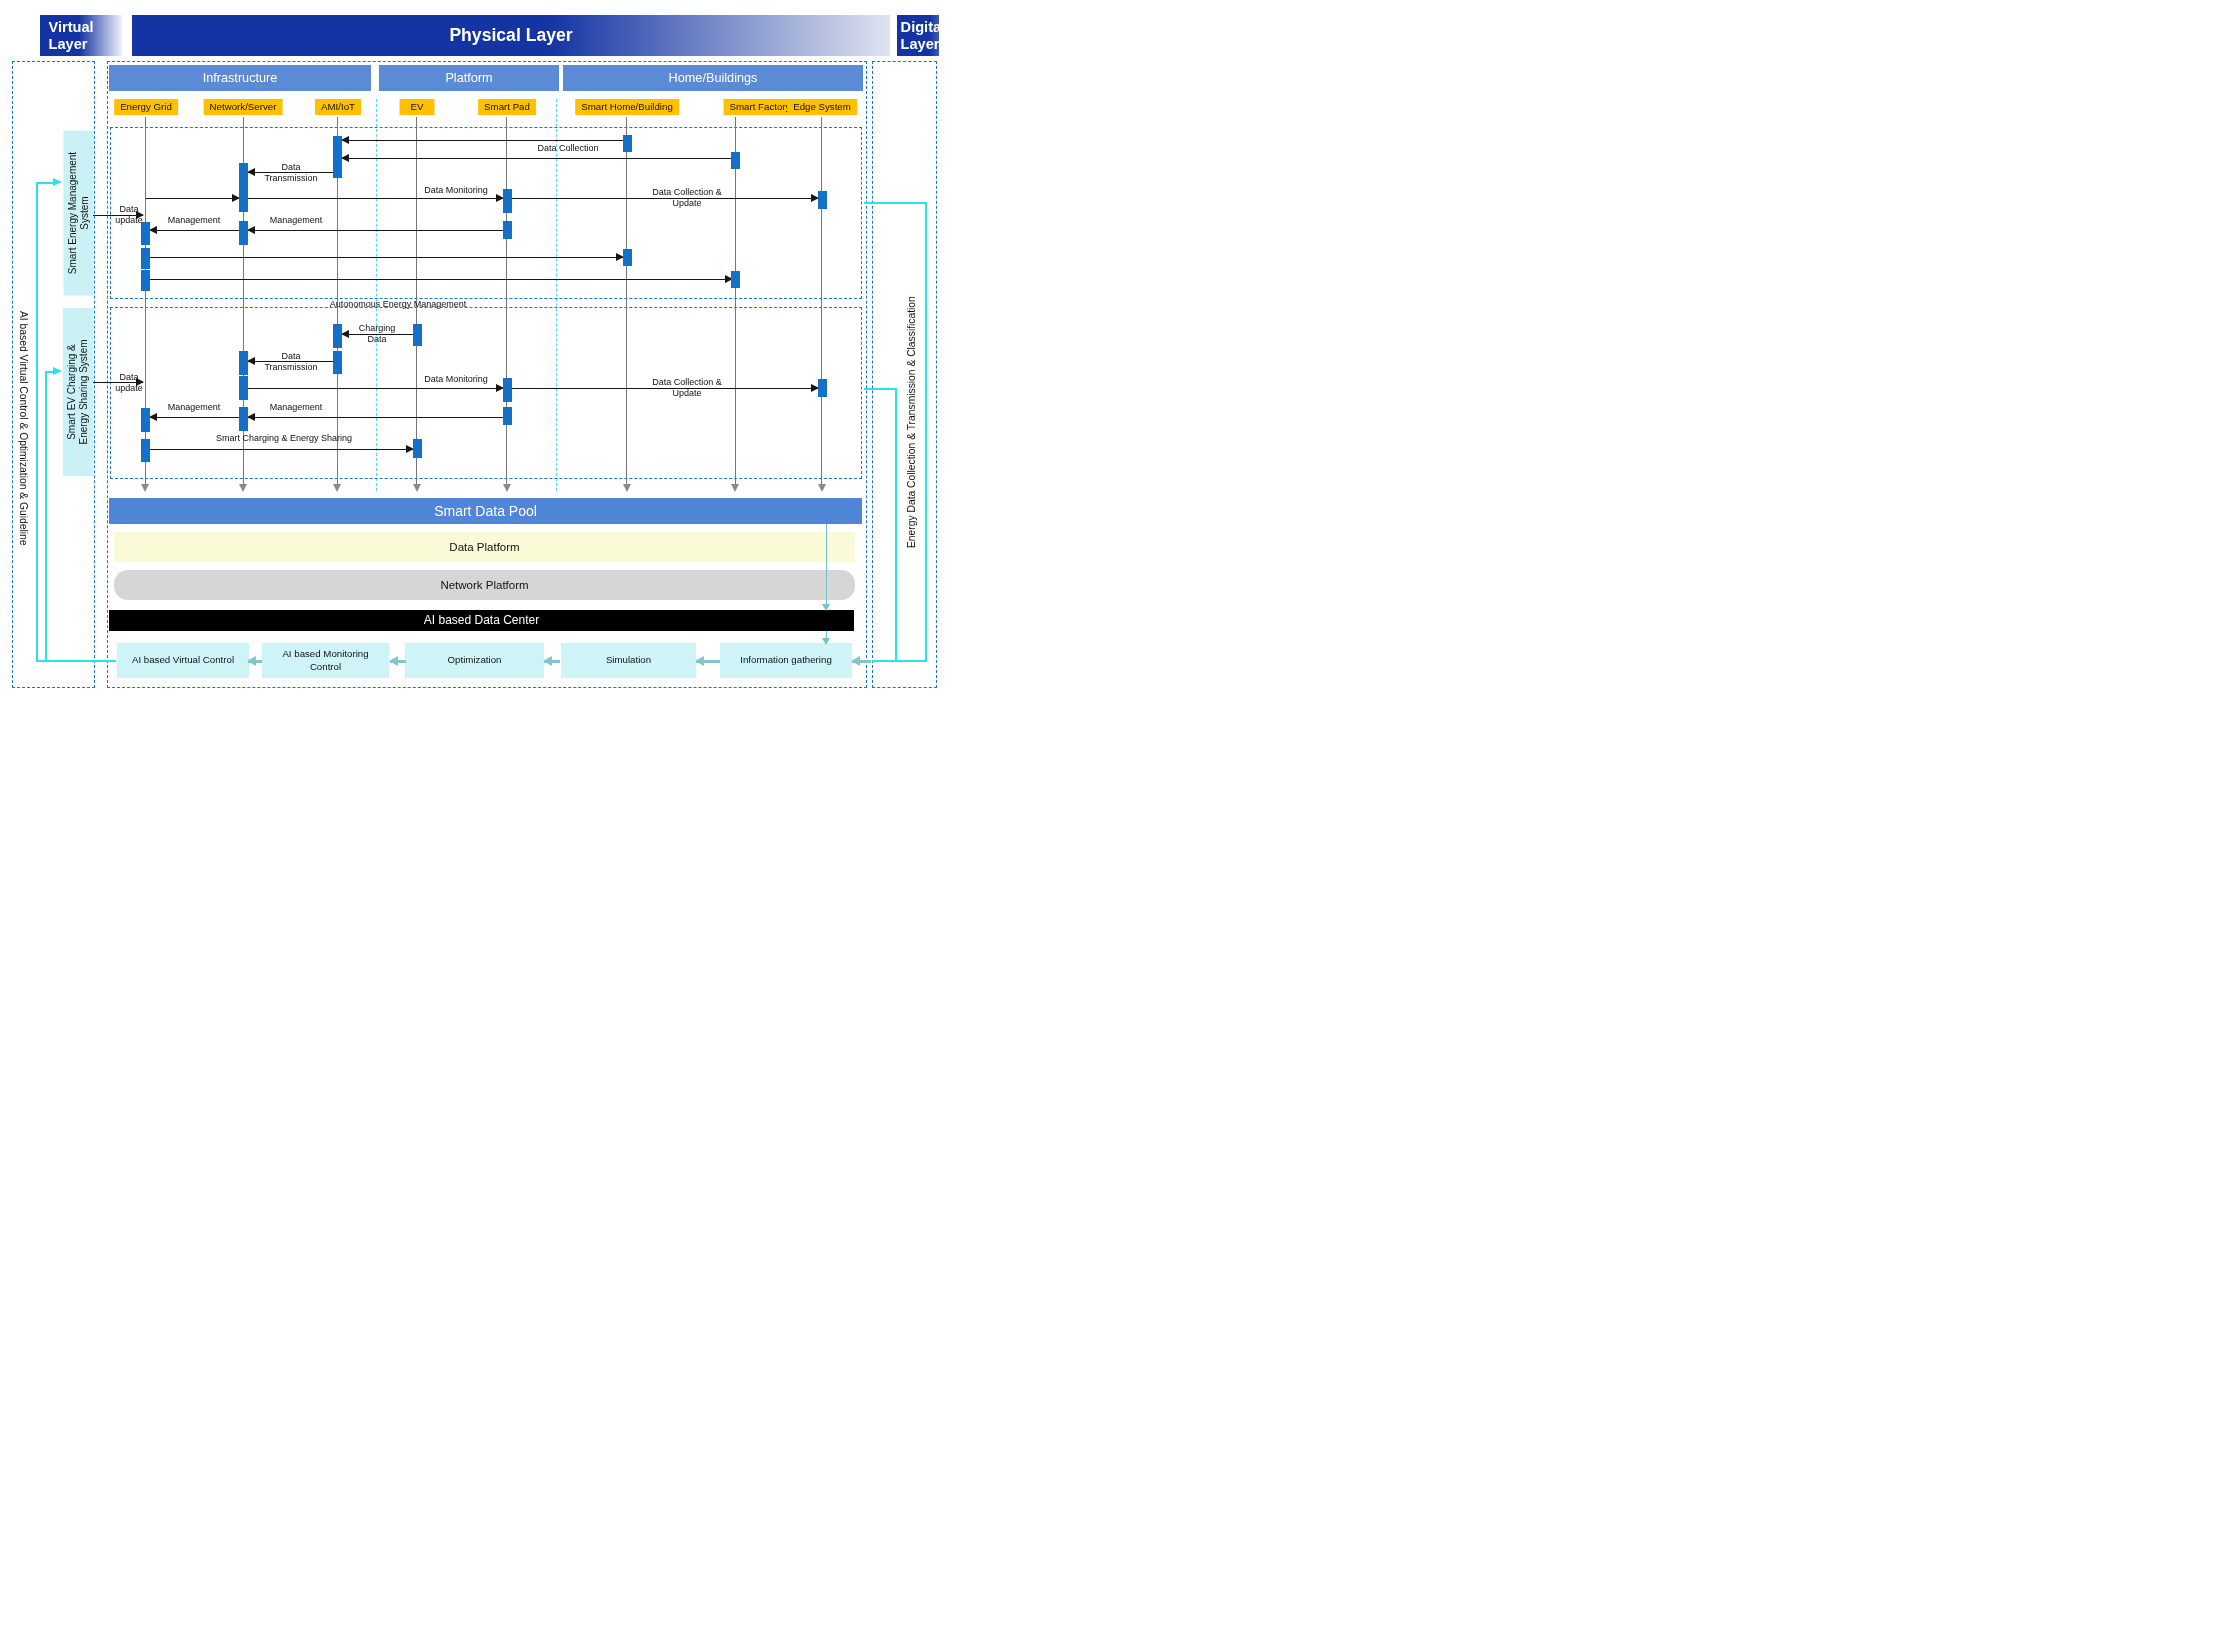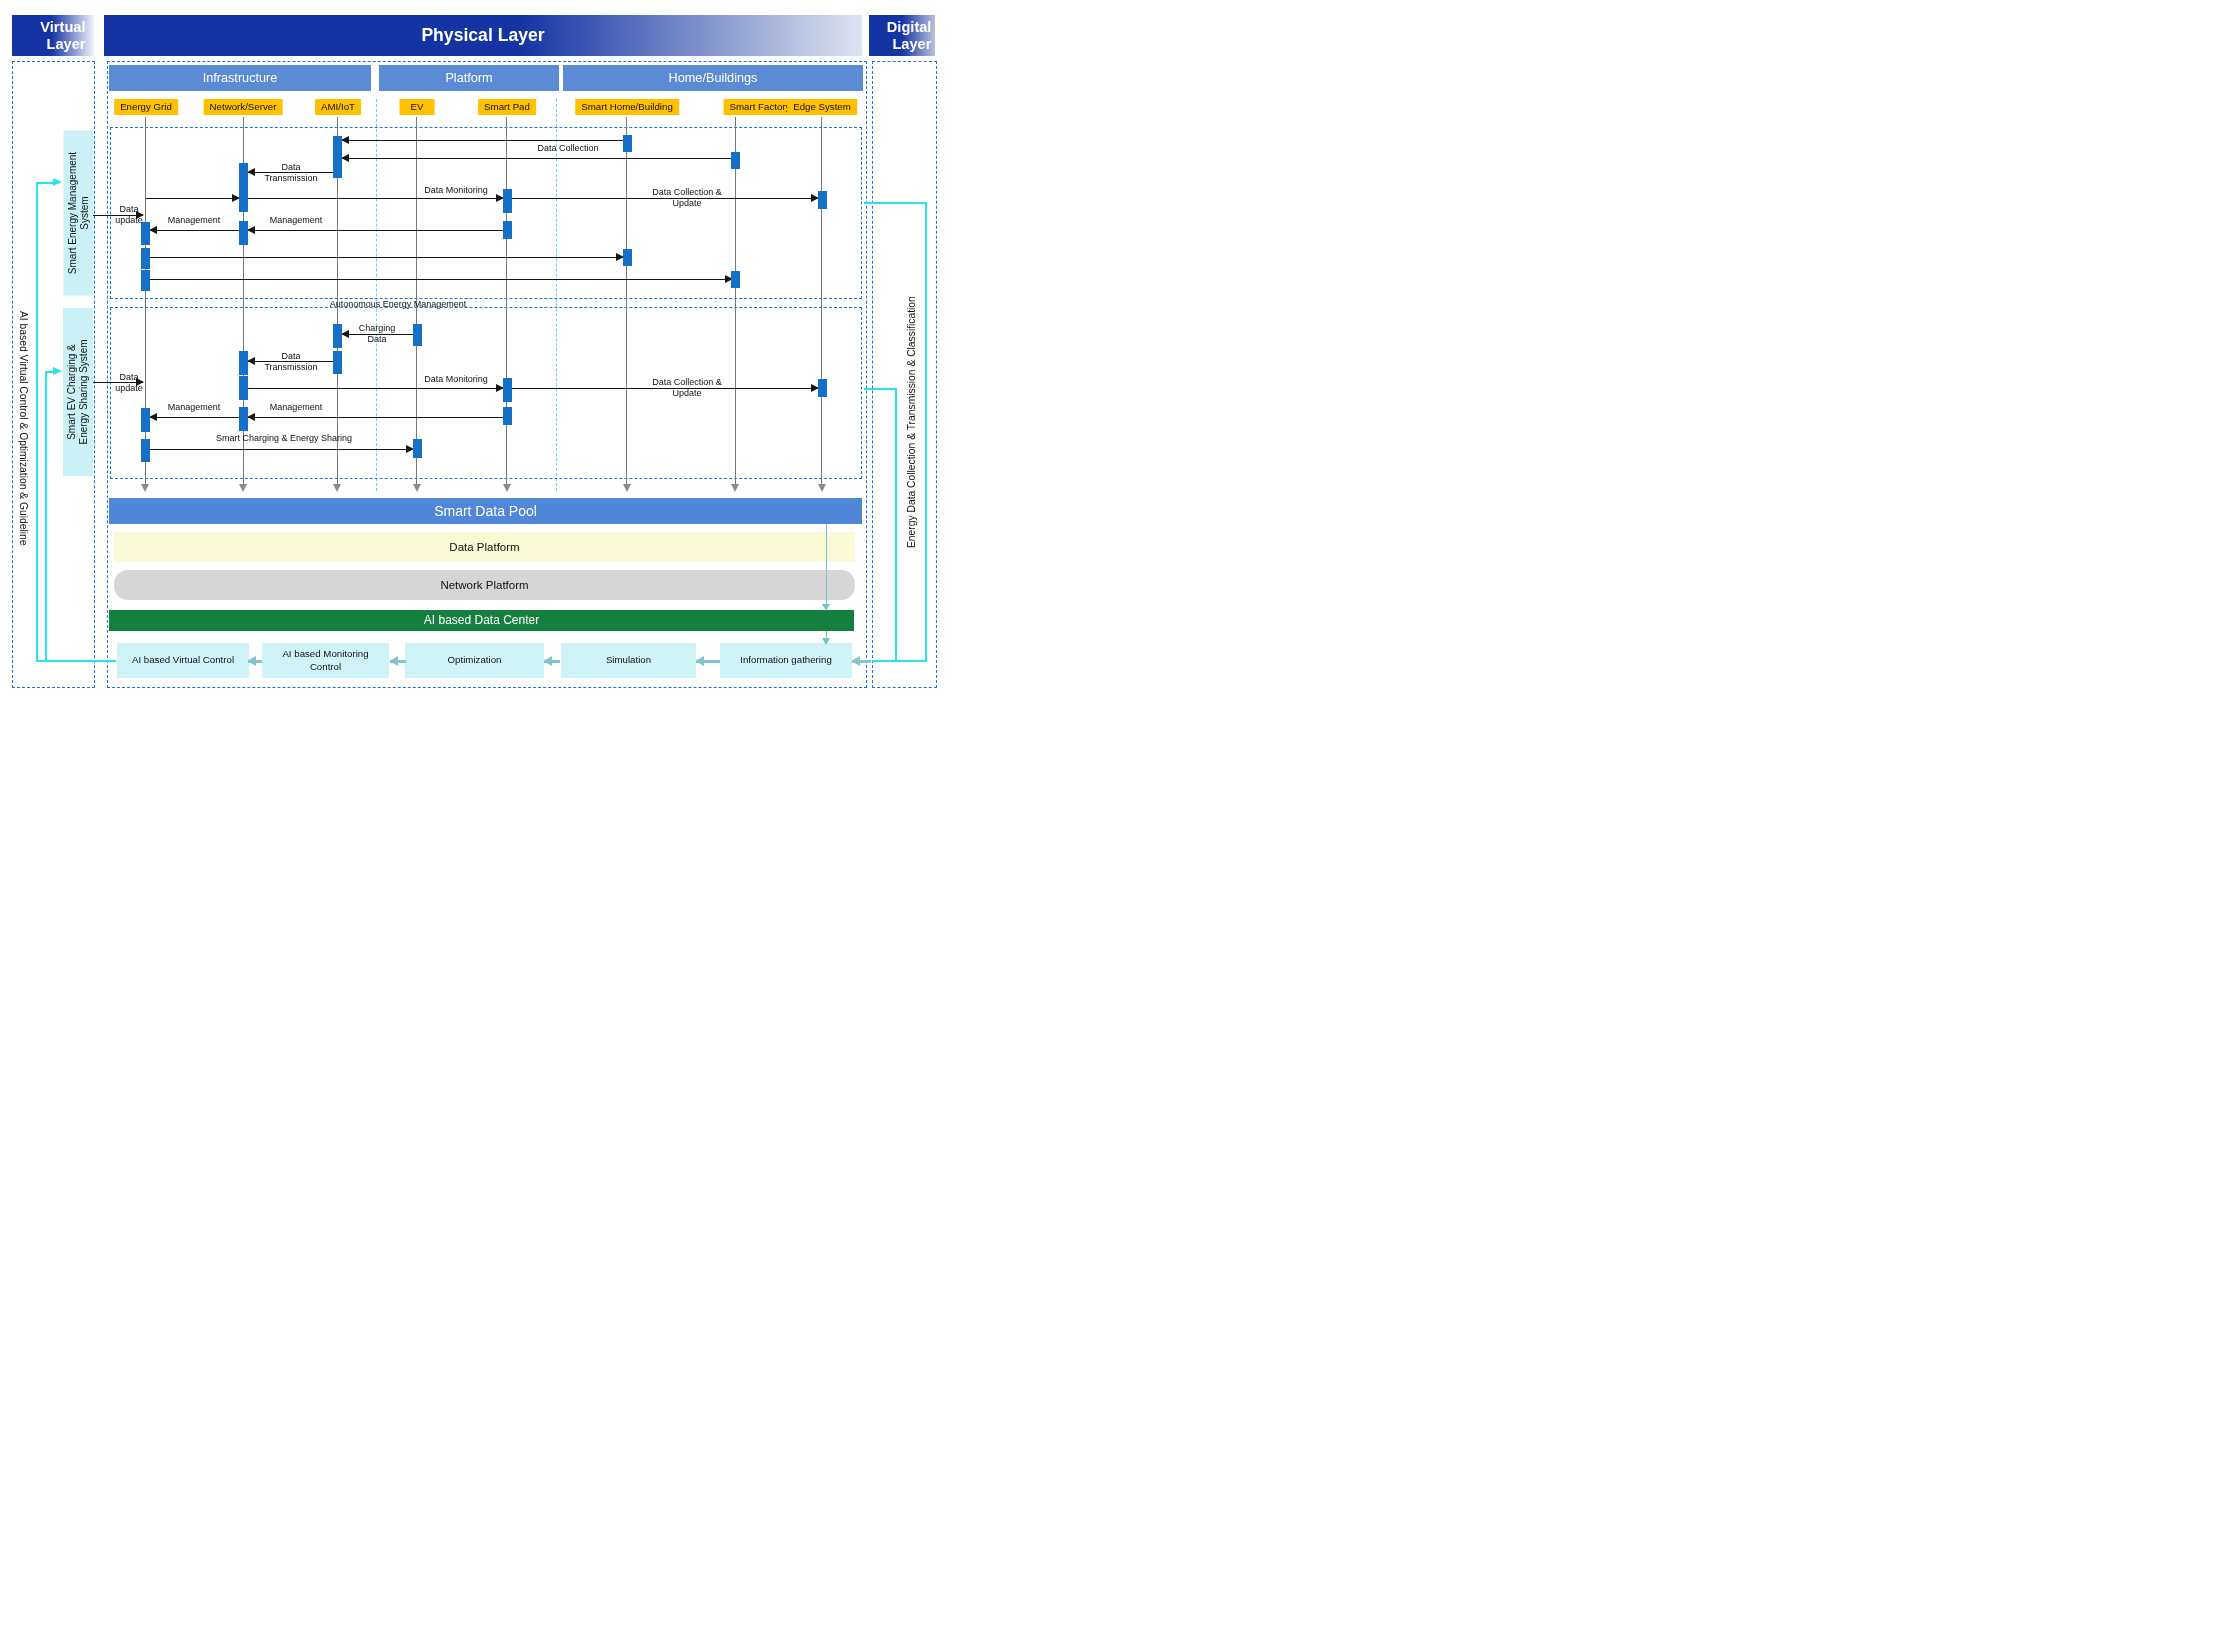--- a/index.html
+++ b/index.html
@@ -1,18 +1,18 @@
 <!DOCTYPE html>
 <html style="font-size:9.7px"><head>
 <meta charset="utf-8">
 <style>
   html,body{margin:0;padding:0;background:#fff;font-family:"Liberation Sans",sans-serif;}
   #canvas{position:relative;width:939px;height:693px;background:#fff;overflow:hidden;}
 
-  .hdr{position:absolute;color:#fff;font-weight:bold;display:flex;align-items:center;justify-content:center;text-align:right;line-height:1.15;}
+  .hdr{position:absolute;color:#fff;font-weight:bold;display:flex;align-items:center;justify-content:center;text-align:left;line-height:1.15;margin-left:28px;}
   .dashedbox{position:absolute;border:1.8px dashed #1B74D1;}
   .blockbox{position:absolute;border:1.5px dashed #1B74D1;}
   .section{position:absolute;background:#5B8BD5;color:#fff;font-size:12.7px;display:flex;align-items:center;justify-content:center;}
   .gold{position:absolute;background:#FFC000;color:#111;font-size:9.7px;padding:2.4px 6px;transform:translateX(-50%);white-space:nowrap;top:99px;}
   .lifeline{position:absolute;width:1.2px;background:#787878;top:117px;height:367px;z-index:1;}
   .lifehead{position:absolute;width:0;height:0;border-left:4.2px solid transparent;border-right:4.2px solid transparent;border-top:8px solid #8a8a8a;top:484px;z-index:1;}
   .cyandash{position:absolute;width:0;border-left:1.2px dashed #53DBEE;top:99px;height:392px;z-index:0;}
 
   .act{position:absolute;width:8.5px;background:#1570C8;z-index:3;}
 
@@ -167,21 +167,21 @@
   <div class="msg hl" style="left:150px;top:417px;width:89px;"></div>
   <div class="mlabel" style="left:194px;top:402px;">Management</div>
   <div class="msg hl" style="left:248px;top:417px;width:259px;"></div>
   <div class="mlabel" style="left:296px;top:402px;">Management</div>
   <div class="msg hr" style="left:150px;top:449px;width:263px;"></div>
   <div class="mlabel" style="left:284px;top:433px;">Smart Charging &amp; Energy Sharing</div>
 
   <div class="bar" style="left:109px;top:498px;width:753px;height:26px;background:#4F86D8;color:#fff;font-size:14px;">Smart Data Pool</div>
   <div class="bar" style="left:114px;top:532px;width:741px;height:30px;background:#FAFAD6;color:#111;font-size:11.5px;">Data Platform</div>
   <div class="bar" style="left:114px;top:570px;width:741px;height:30px;background:#D6D6D6;color:#111;font-size:11.5px;border-radius:14px;">Network Platform</div>
-  <div class="bar" style="left:109px;top:610px;width:745px;height:20.6px;background:#15803d;color:#fff;font-size:12px;">AI based Data Center</div>
+  <div class="bar" style="left:109px;top:610px;width:745px;height:20.6px;background:#000000;color:#fff;font-size:12px;">AI based Data Center</div>
 
   <div class="tvert" style="left:826px;top:524px;height:80px;"></div>
   <div class="tvert" style="left:826px;top:631px;height:7.3px;"></div>
 
   <div class="procbox" style="left:117px;top:643px;width:132px;height:35px;padding:0 12px;box-sizing:border-box;">AI based Virtual Control</div>
   <div class="procbox" style="left:262px;top:643px;width:127px;height:35px;padding:0 11px;box-sizing:border-box;">AI based Monitoring Control</div>
   <div class="procbox" style="left:405px;top:643px;width:139px;height:35px;text-align:center;">Optimization</div>
   <div class="procbox" style="left:561px;top:643px;width:135px;height:35px;">Simulation</div>
   <div class="procbox" style="left:720px;top:643px;width:132px;height:35px;">Information gathering</div>
 

